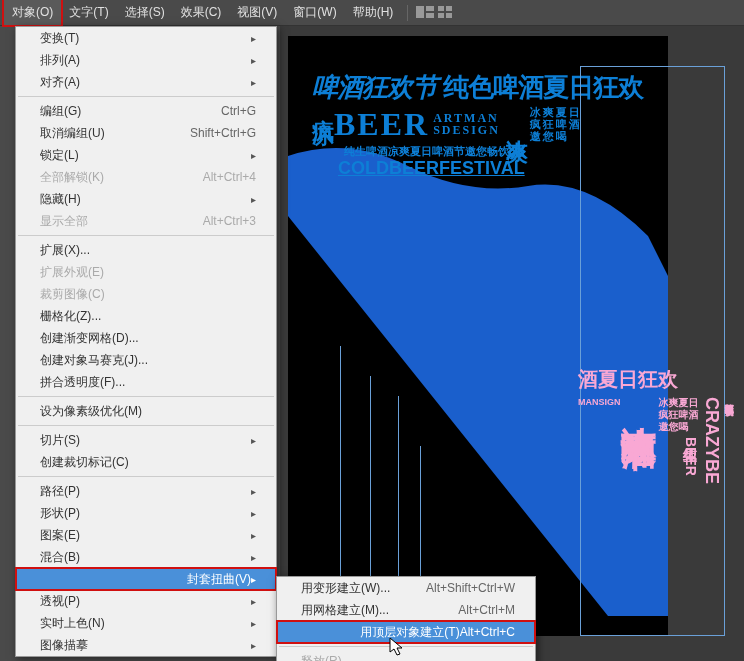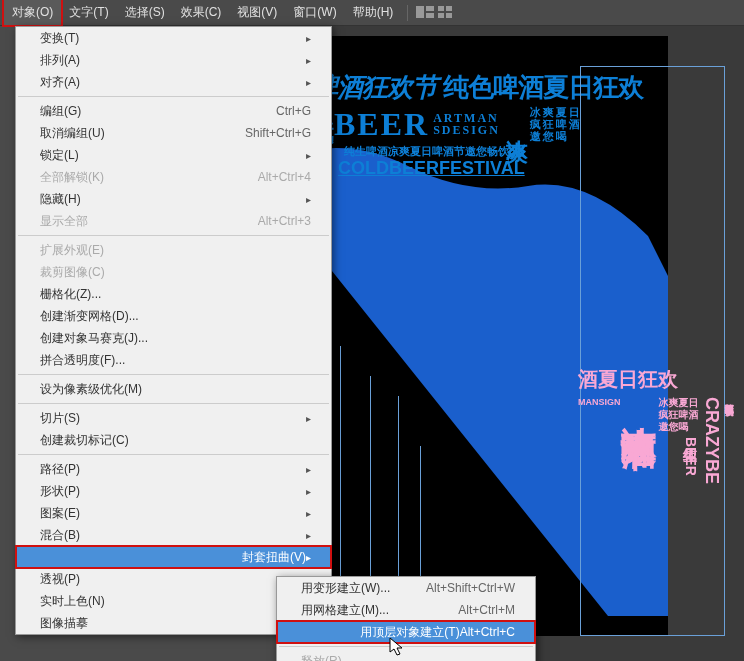--- a/index.html
+++ b/index.html
@@ -84,21 +84,21 @@
       right: 6px;
       top: 340px;
       color: #f9a8d4;
       font-weight: bold;
       width: 160px;
     }
     .dropdown-menu {
       position: absolute;
       left: 15px;
       top: 26px;
-      width: 317px;
+      width: 262px;
       background: #f0f0f0;
       border: 1px solid #999;
       box-shadow: 2px 2px 8px rgba(0,0,0,0.5);
       z-index: 100;
     }
     .menu-item {
       display: flex;
       justify-content: space-between;
       align-items: center;
       padding: 3px 20px 3px 24px;
@@ -279,20 +279,23 @@
     </div>
   <div class="menu-item">
       <span>隐藏(H)</span>
       <span class="arrow">▸</span>
     </div>
   <div class="menu-item disabled">
       <span>显示全部</span>
       <span class="shortcut">Alt+Ctrl+3</span>
     </div>
   <div class="menu-separator"></div>
+  <div class="menu-item">
+      <span>扩展(X)...</span>
+    </div>
   <div class="menu-item disabled">
       <span>扩展外观(E)</span>
     </div>
   <div class="menu-item disabled">
       <span>裁剪图像(C)</span>
     </div>
   <div class="menu-item">
       <span>栅格化(Z)...</span>
     </div>
   <div class="menu-item">

